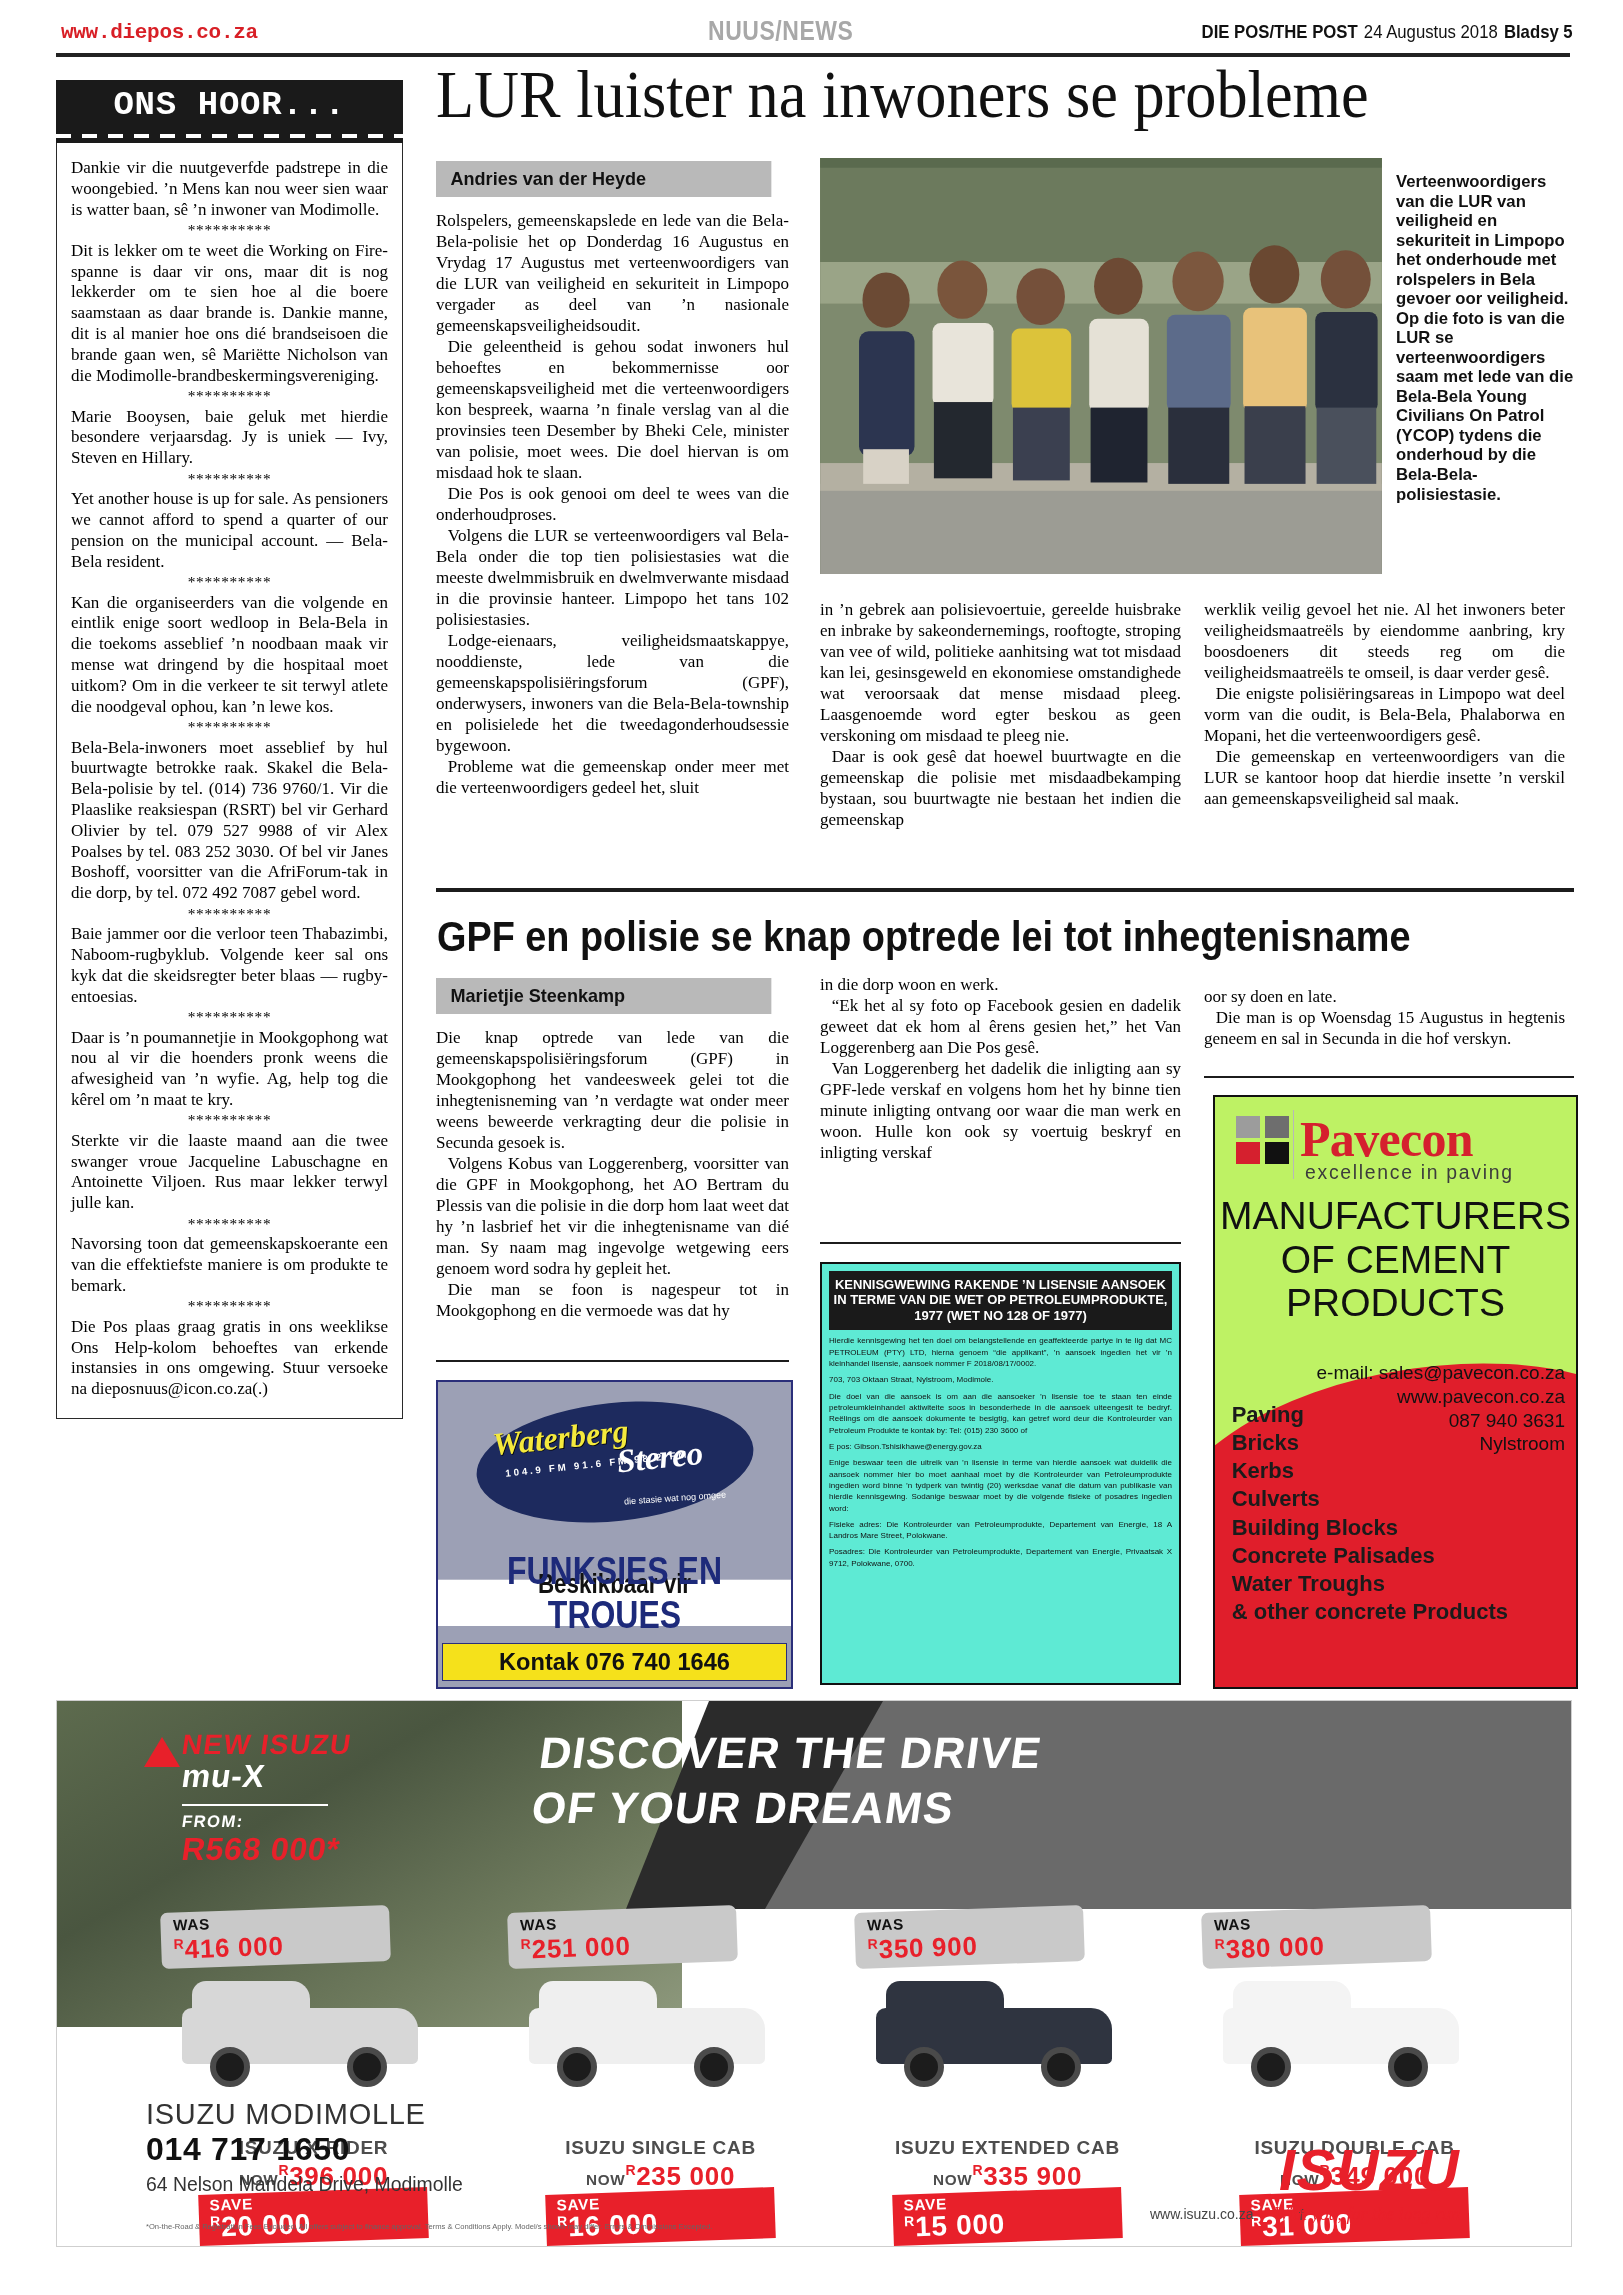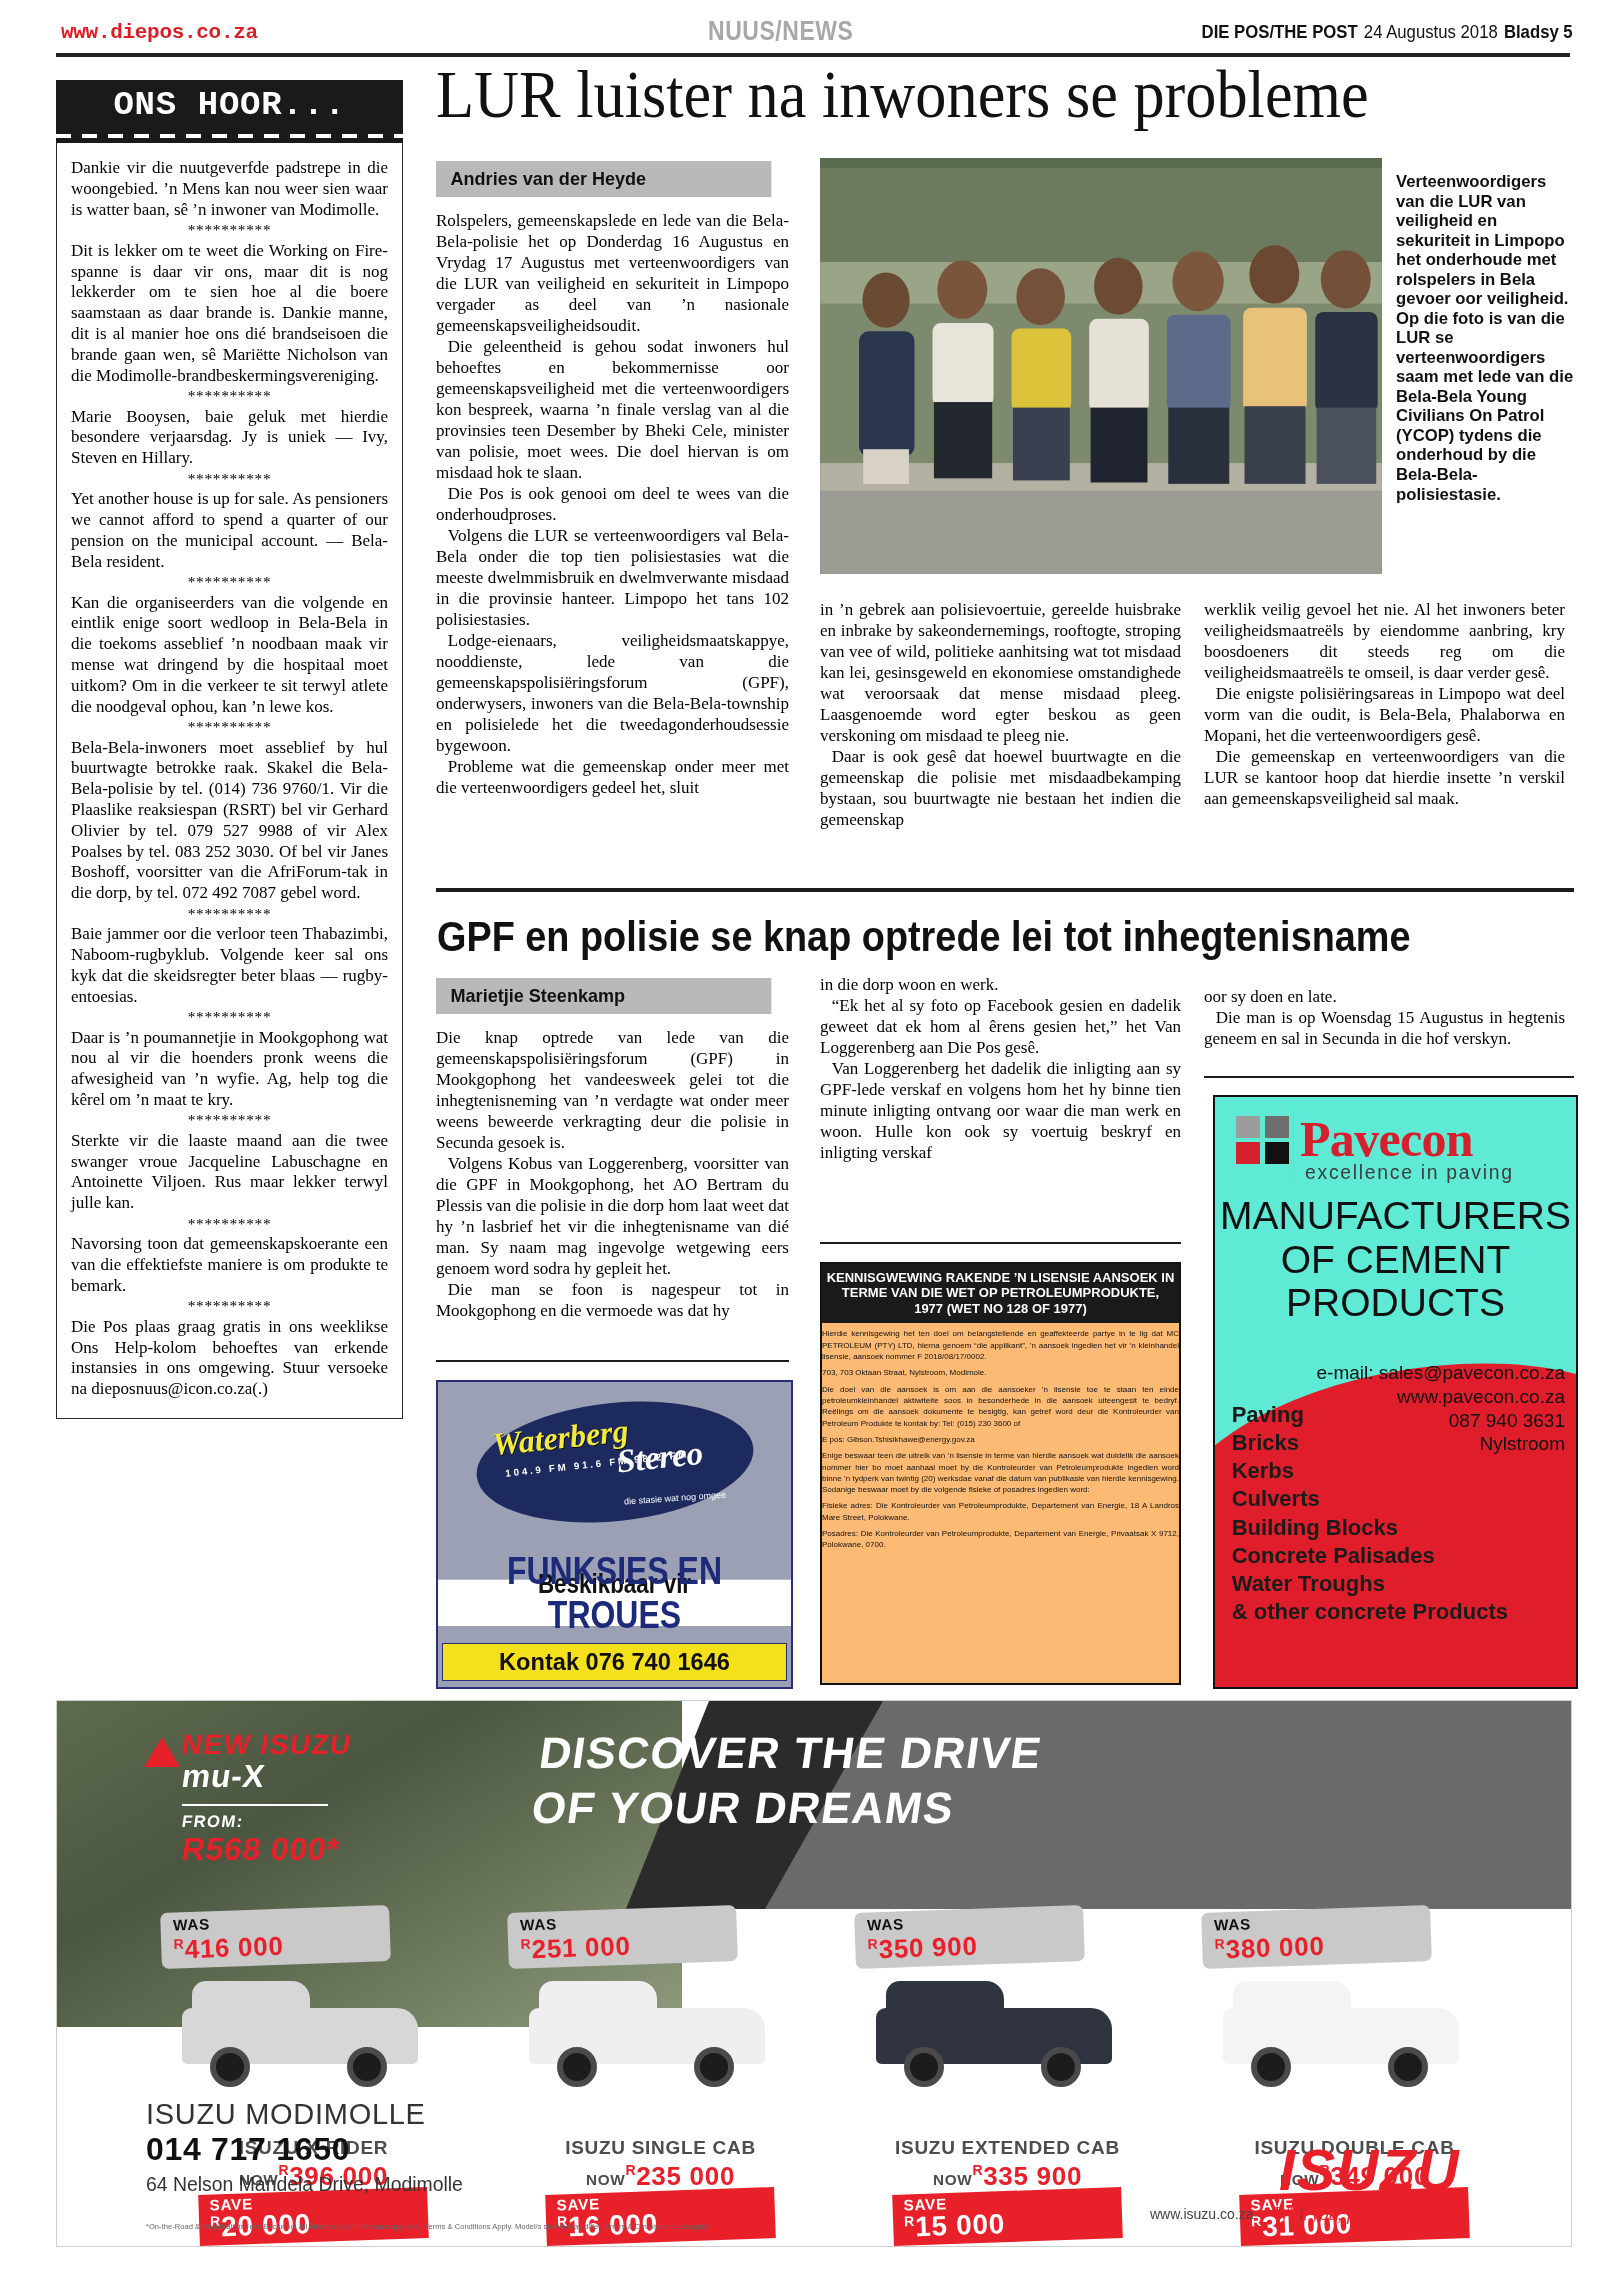--- a/index.html
+++ b/index.html
@@ -78,27 +78,27 @@
       radial-gradient(circle at 60% 100%, #fff 21px, transparent 21.5px),
       radial-gradient(circle at 74% 100%, #fff 23.6px, transparent 24px),
       radial-gradient(circle at 88% 100%, #fff 22px, transparent 23px),
       linear-gradient(to bottom, transparent 55%, #fff 56%);}
   .wb-t1{position:absolute;left:0;right:0;bottom:87px;text-align:center;font-family:"Liberation Sans",sans-serif;font-weight:bold;font-size:28px;color:#111;transform:scaleX(.8);}
   .wb-t2{position:absolute;left:0;right:0;bottom:50px;text-align:center;font-family:"Liberation Sans",sans-serif;font-weight:bold;font-size:39px;color:#1d2a7a;transform:scaleX(.82);}
   .wb-bar{position:absolute;left:4.2px;right:4.2px;bottom:5.6px;height:36px;background:#f5e11b;border:1.4px solid #2b2f7a;
      display:flex;align-items:center;justify-content:center;font-family:"Liberation Sans",sans-serif;font-weight:bold;font-size:23.6px;color:#111;}
 
   
-  .legal{position:absolute;left:820px;top:1262px;width:361px;height:423px;border:2.1px solid #111;background:#fdba74;box-sizing:border-box;}
+  .legal{position:absolute;left:820px;top:1262px;width:361px;height:423px;border:2.1px solid #111;background:#5eead4;padding:7px;box-sizing:border-box;}
   .legal-head{background:#1a1a1a;color:#fff;text-align:center;font-family:"Liberation Sans",sans-serif;font-weight:bold;font-size:13px;line-height:1.22;padding:5.6px 4.2px;}
   .legal-body{font-family:"Liberation Sans",sans-serif;font-size:8px;line-height:1.42;text-align:justify;color:#111;margin-top:5.6px;}
   .legal-body p{margin:0 0 4.9px 0;}
 
   
-  .pave{position:absolute;left:1213px;top:1095px;width:361px;height:590px;border:2.1px solid #111;background:#5eead4;overflow:hidden;}
+  .pave{position:absolute;left:1213px;top:1095px;width:361px;height:590px;border:2.1px solid #111;background:#bef264;overflow:hidden;}
   .pave-sq{position:absolute;left:21px;top:19.4px;width:53px;height:47px;}
   .pave-sq i{position:absolute;width:24px;height:21.5px;display:block;}
   .pave-logo{position:absolute;left:85px;top:12.5px;font-family:"Liberation Serif",serif;font-weight:bold;font-size:50px;color:#d5202e;letter-spacing:-0.7px;}
   .pave-sub{position:absolute;left:90px;top:64px;font-family:"Liberation Sans",sans-serif;font-size:19.4px;color:#3c3c3c;letter-spacing:1.7px;}
   .pave-div{position:absolute;left:78px;top:12.5px;width:1.4px;height:69px;background:#b8b8b8;}
   .pave-m{position:absolute;left:0;right:0;top:97px;text-align:center;font-family:"Liberation Sans",sans-serif;font-size:39px;line-height:1.12;color:#111;}
   .pave-contact{position:absolute;right:11px;top:264px;text-align:right;font-family:"Liberation Sans",sans-serif;font-size:19px;line-height:1.25;color:#111;}
   .pave-swoosh{position:absolute;left:-42px;top:271px;width:514px;height:389px;background:#e01e2b;border-radius:52% 48% 0 0 / 34% 30% 0 0;transform:rotate(-8deg);}
   .pave-list{position:absolute;left:16.7px;top:304px;font-family:"Liberation Sans",sans-serif;font-weight:bold;font-size:22px;line-height:1.28;color:#1b1b1b;}
 

